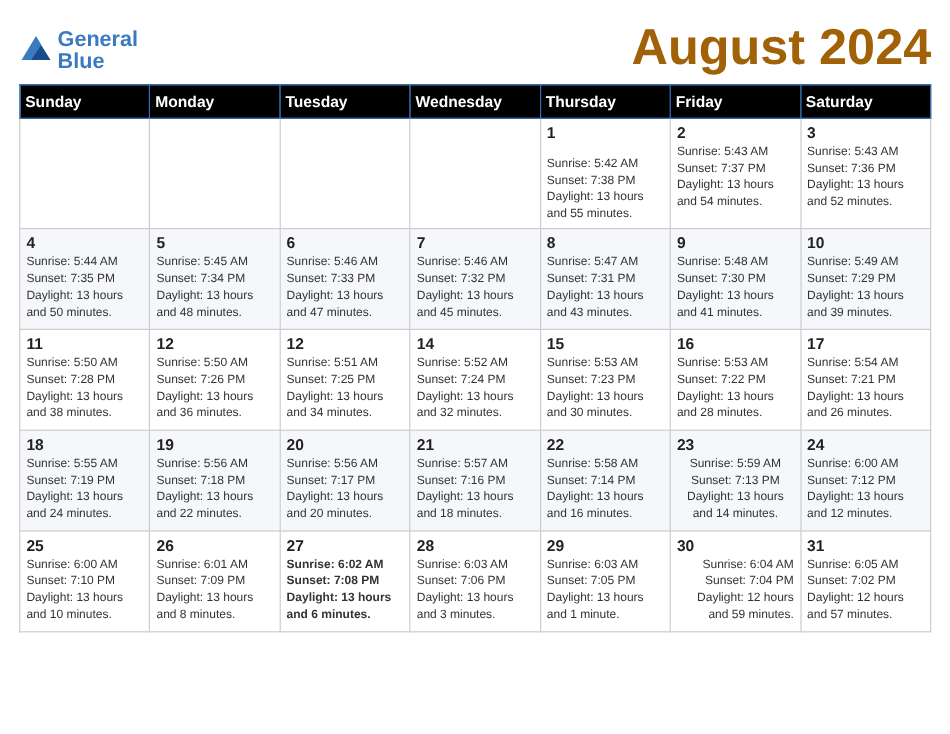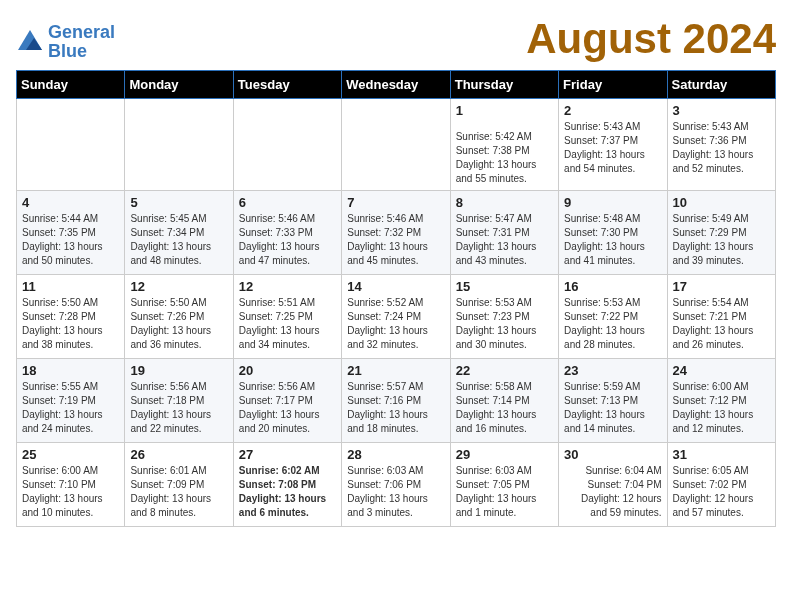--- a/index.html
+++ b/index.html
@@ -282,21 +282,21 @@
         </td>
         <td>
           <div class="day-number">22</div>
           <div class="day-info" style="white-space: pre-line;">Sunrise: 5:58 AM
 Sunset: 7:14 PM
 Daylight: 13 hours
 and 16 minutes.</div>
         </td>
         <td>
           <div class="day-number">23</div>
-          <div class="day-info" style="white-space: pre-line;">Sunrise: 5:59 AM
+          <div class="day-info" style="white-space: pre-line; text-align: center;">Sunrise: 5:59 AM
 Sunset: 7:13 PM
 Daylight: 13 hours
 and 14 minutes.</div>
         </td>
         <td>
           <div class="day-number">24</div>
           <div class="day-info" style="white-space: pre-line;">Sunrise: 6:00 AM
 Sunset: 7:12 PM
 Daylight: 13 hours
 and 12 minutes.</div>

